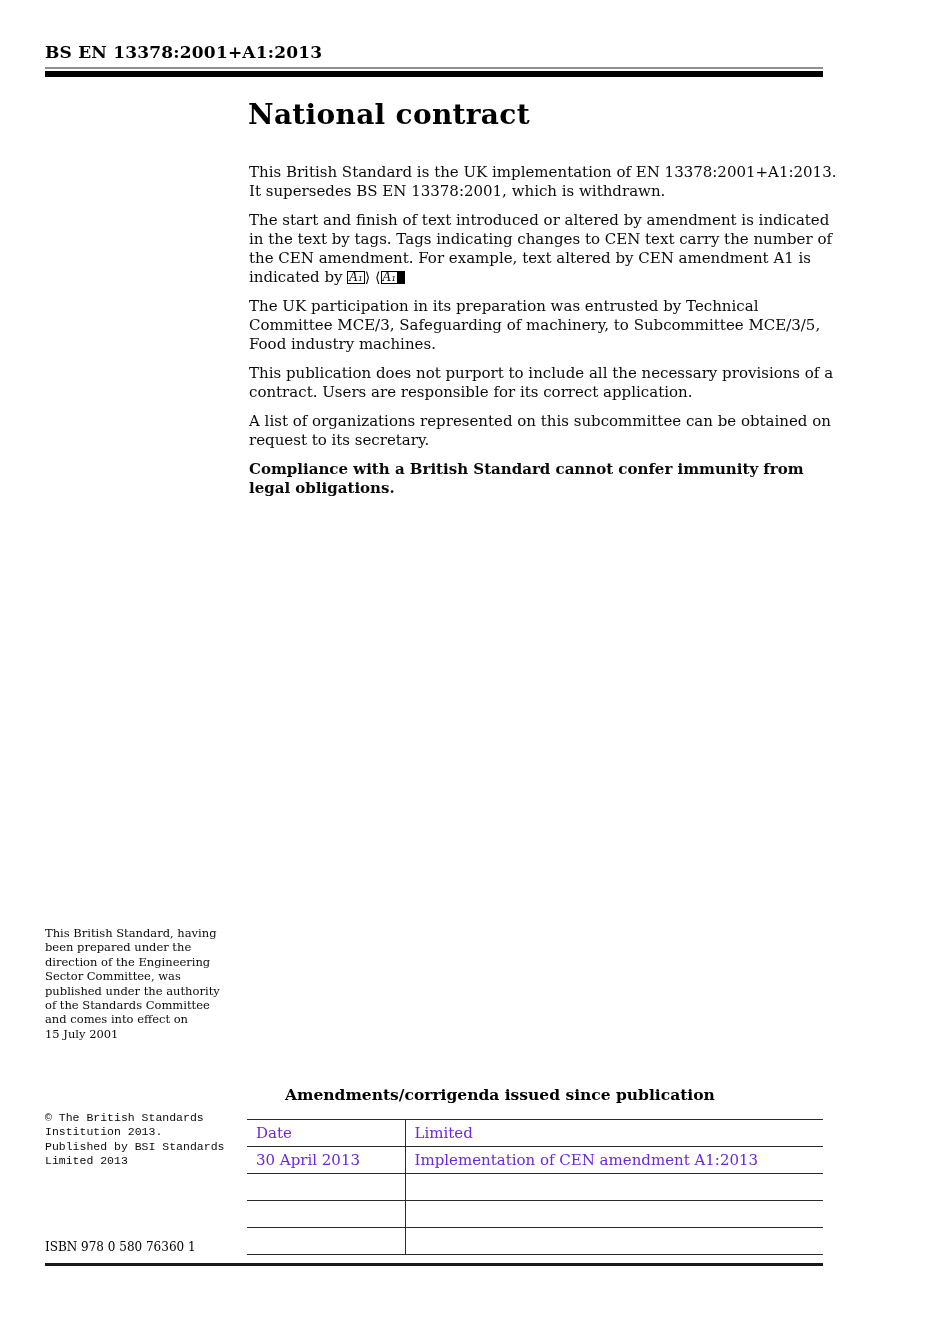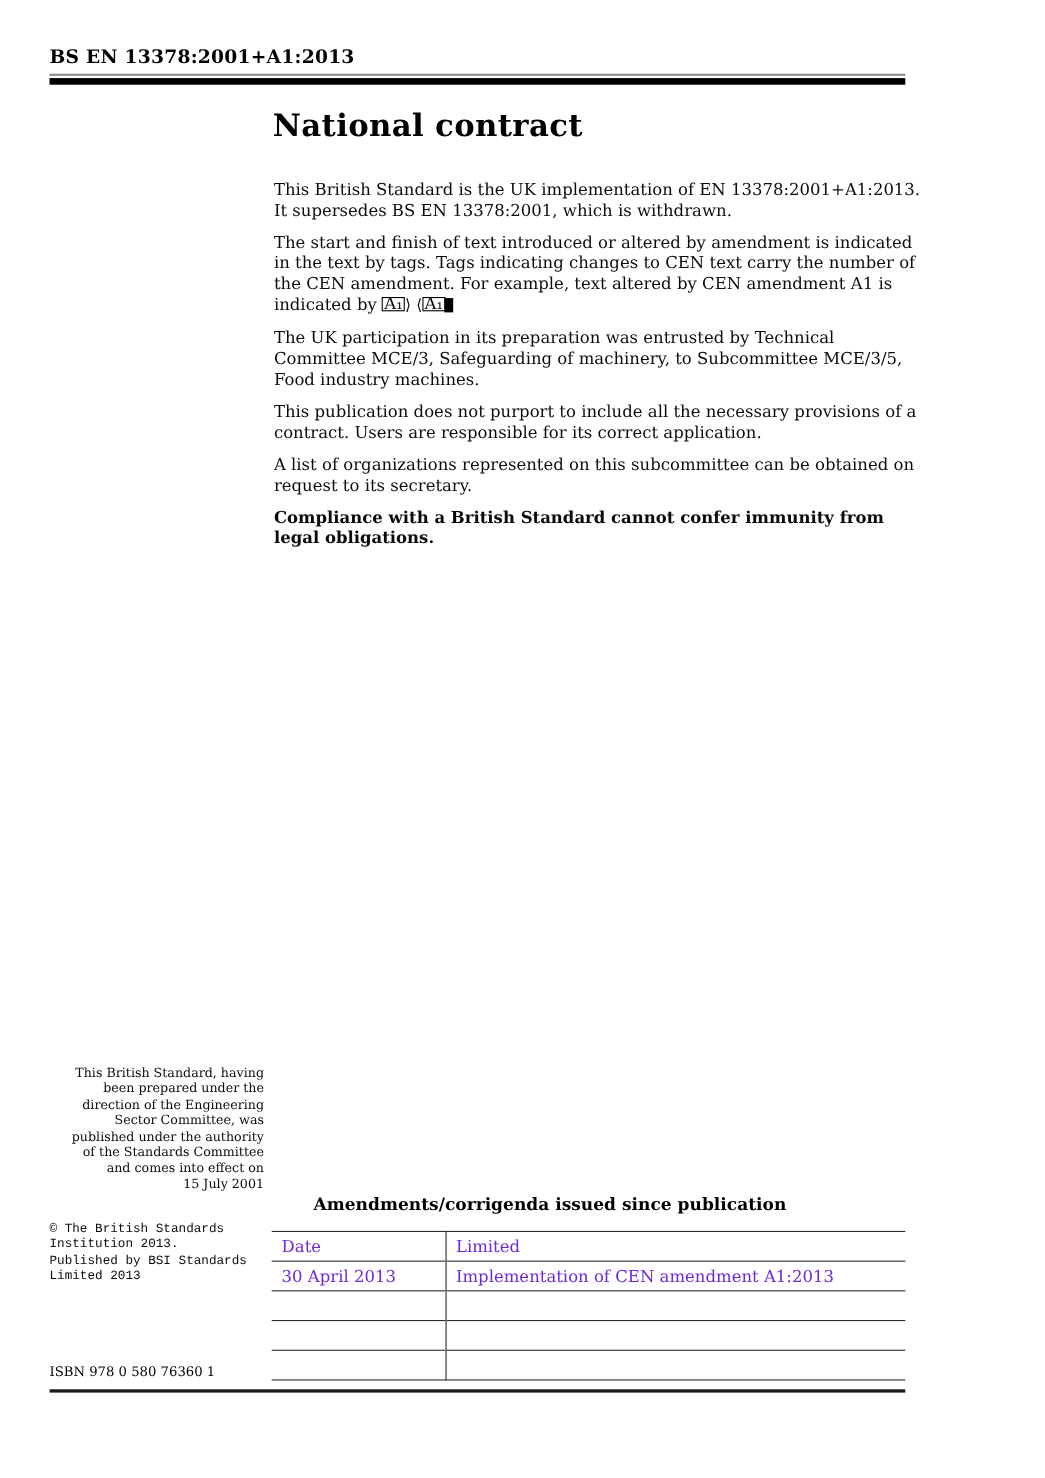--- a/index.html
+++ b/index.html
@@ -56,44 +56,45 @@
     color: #0a0a0a;
   }
   .body-col p { margin-bottom: 10px; white-space: nowrap; }
   .body-col p.bold { font-weight: bold; }
 
   
   .amend-tags { white-space: nowrap; }
   .tag-box {
     display: inline-block;
     border: 1.4px solid #000;
-    font-size: 15px;
+    font-size: 12px;
     line-height: 11px;
     padding: 0 1px;
     vertical-align: 1px;
+    font-style: italic;
   }
   .tag-angle { font-size: 14px; }
   .tag-block {
     display: inline-block;
     width: 8px; height: 13px;
     background: #000;
     vertical-align: -2px;
     margin-left: -1px;
   }
 
   
   .side-note {
     position: absolute;
     left: 45px;
     width: 195px;
     font-size: 11.5px;
     line-height: 14.4px;
     color: #0a0a0a;
   }
-  .side-note.effect { top: 968px; text-align: right; }
+  .side-note.effect { top: 926px; }
   .side-note.copyright { top: 1111px; font-family: Liberation Mono, monospace; }
   .isbn {
     position: absolute;
     left: 45px; top: 1240px;
     font-size: 12px;
     font-weight: normal;
     color: #000;
   }
 
   

